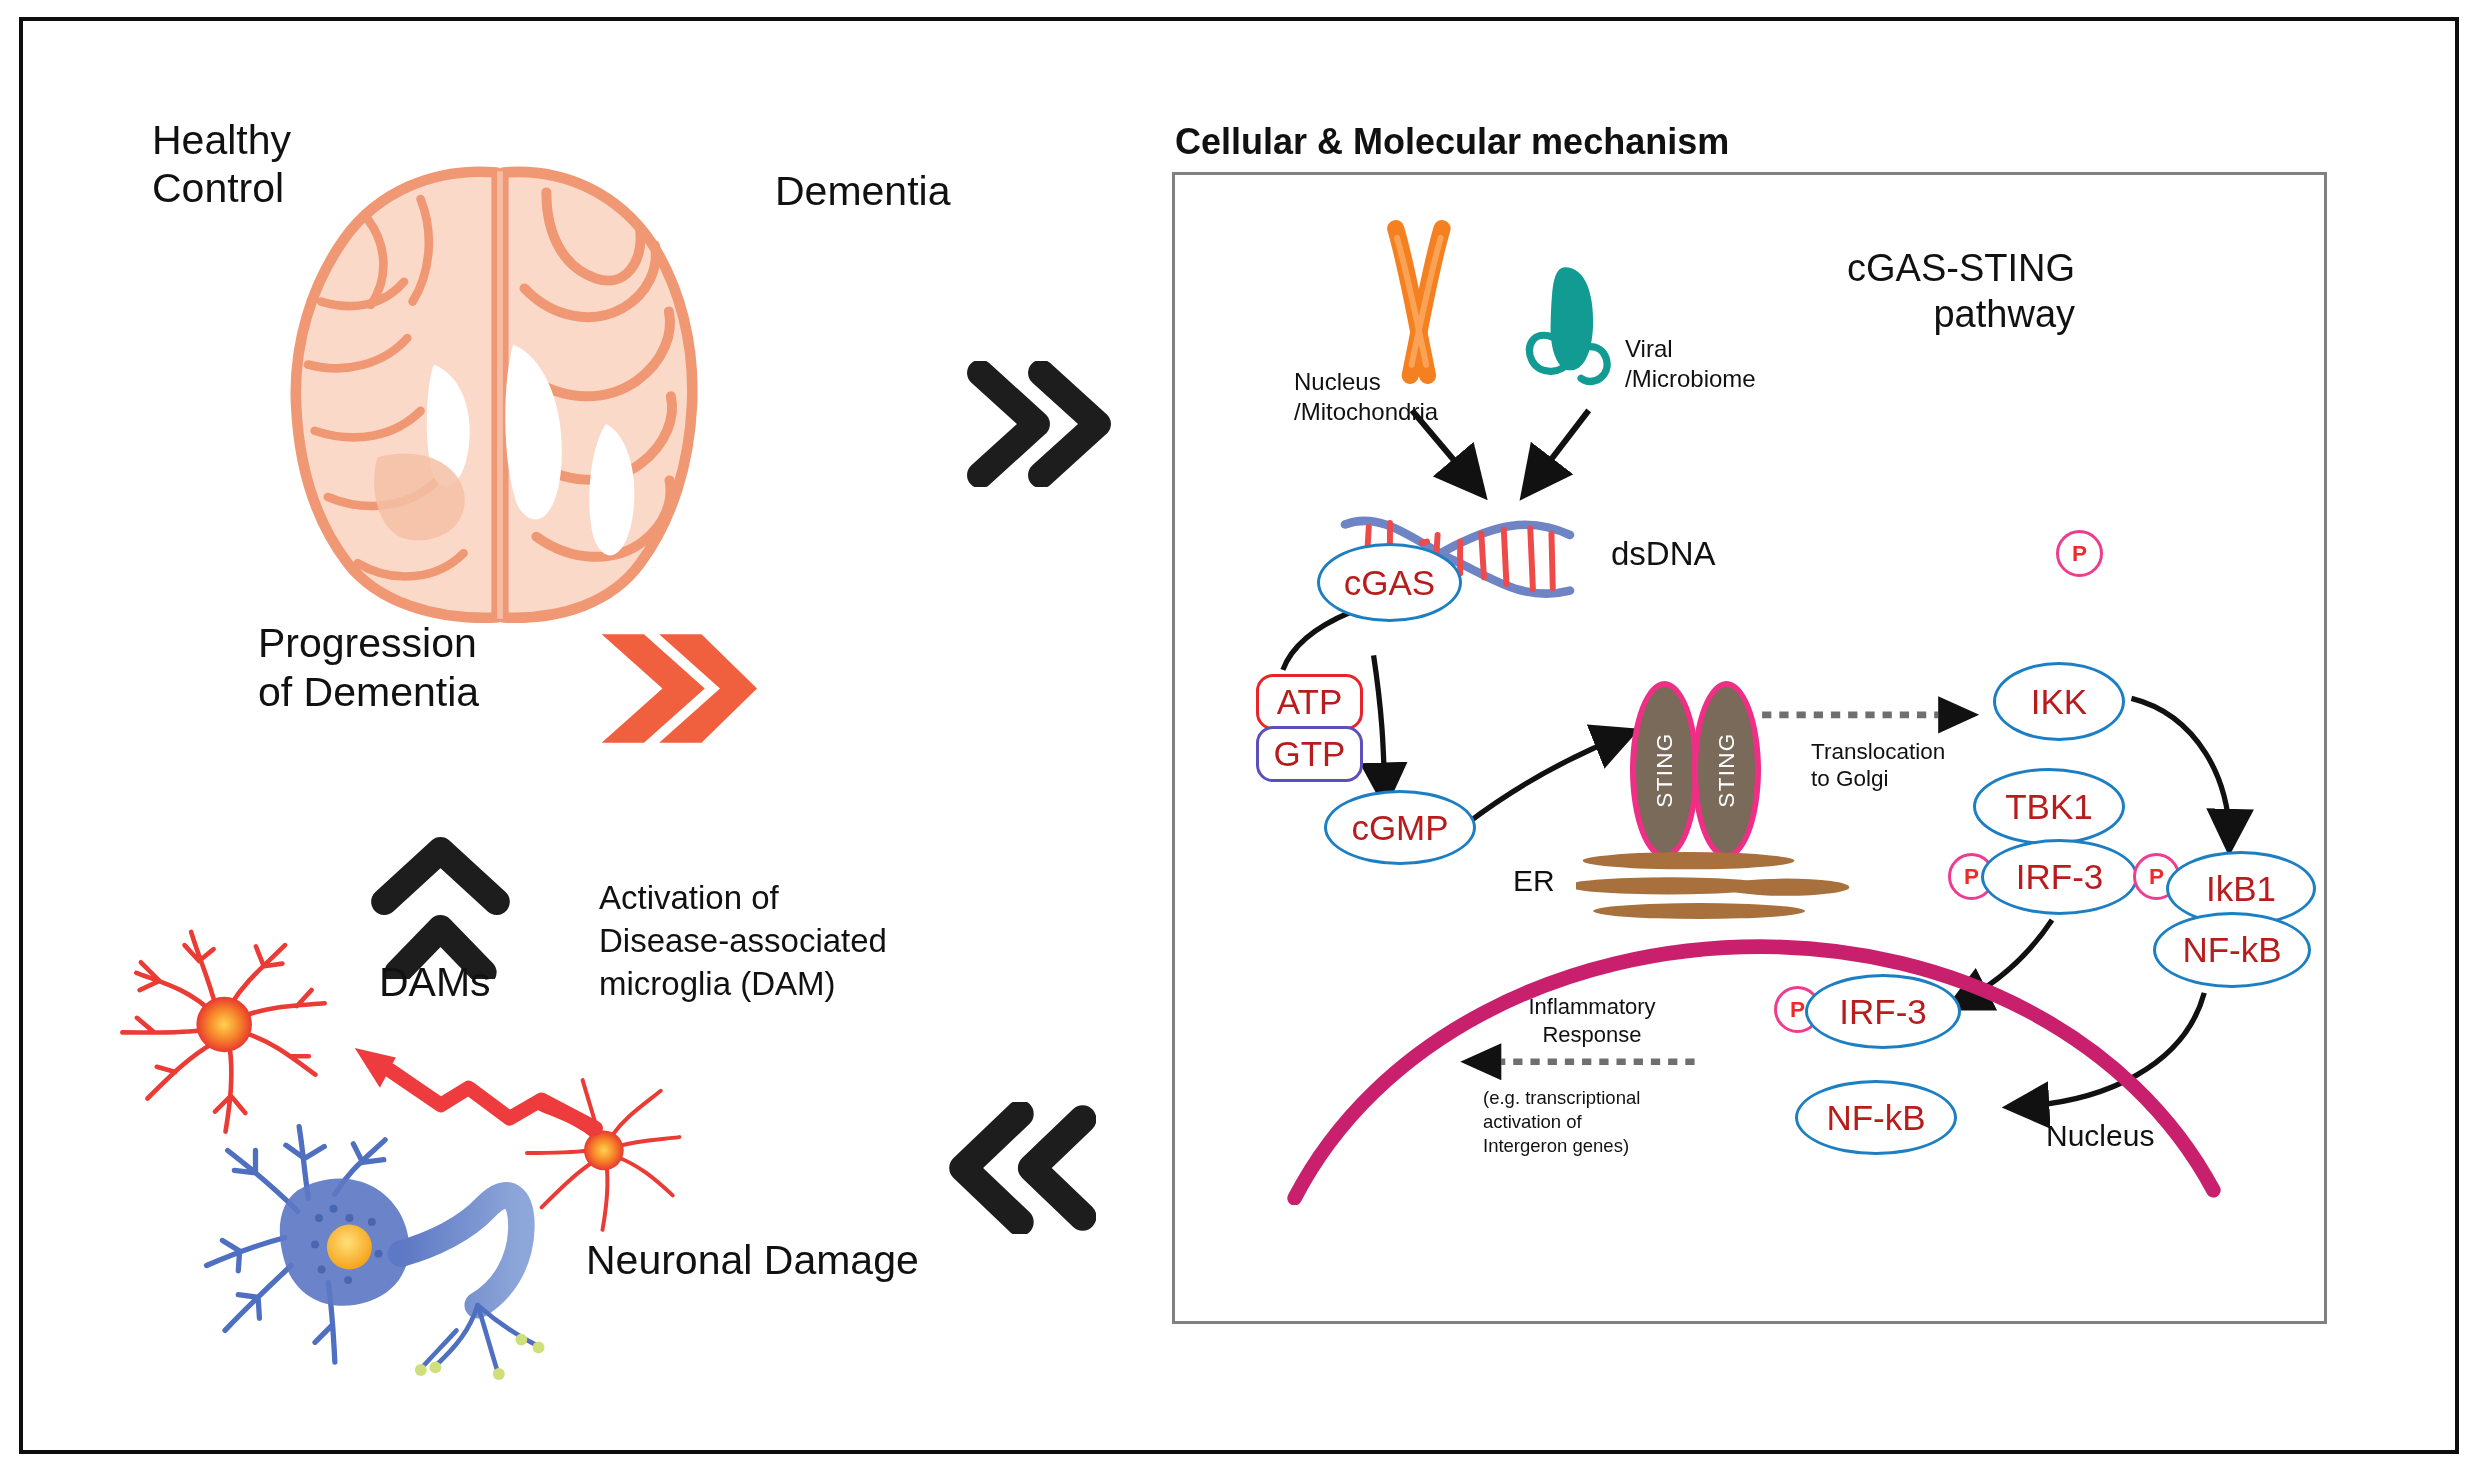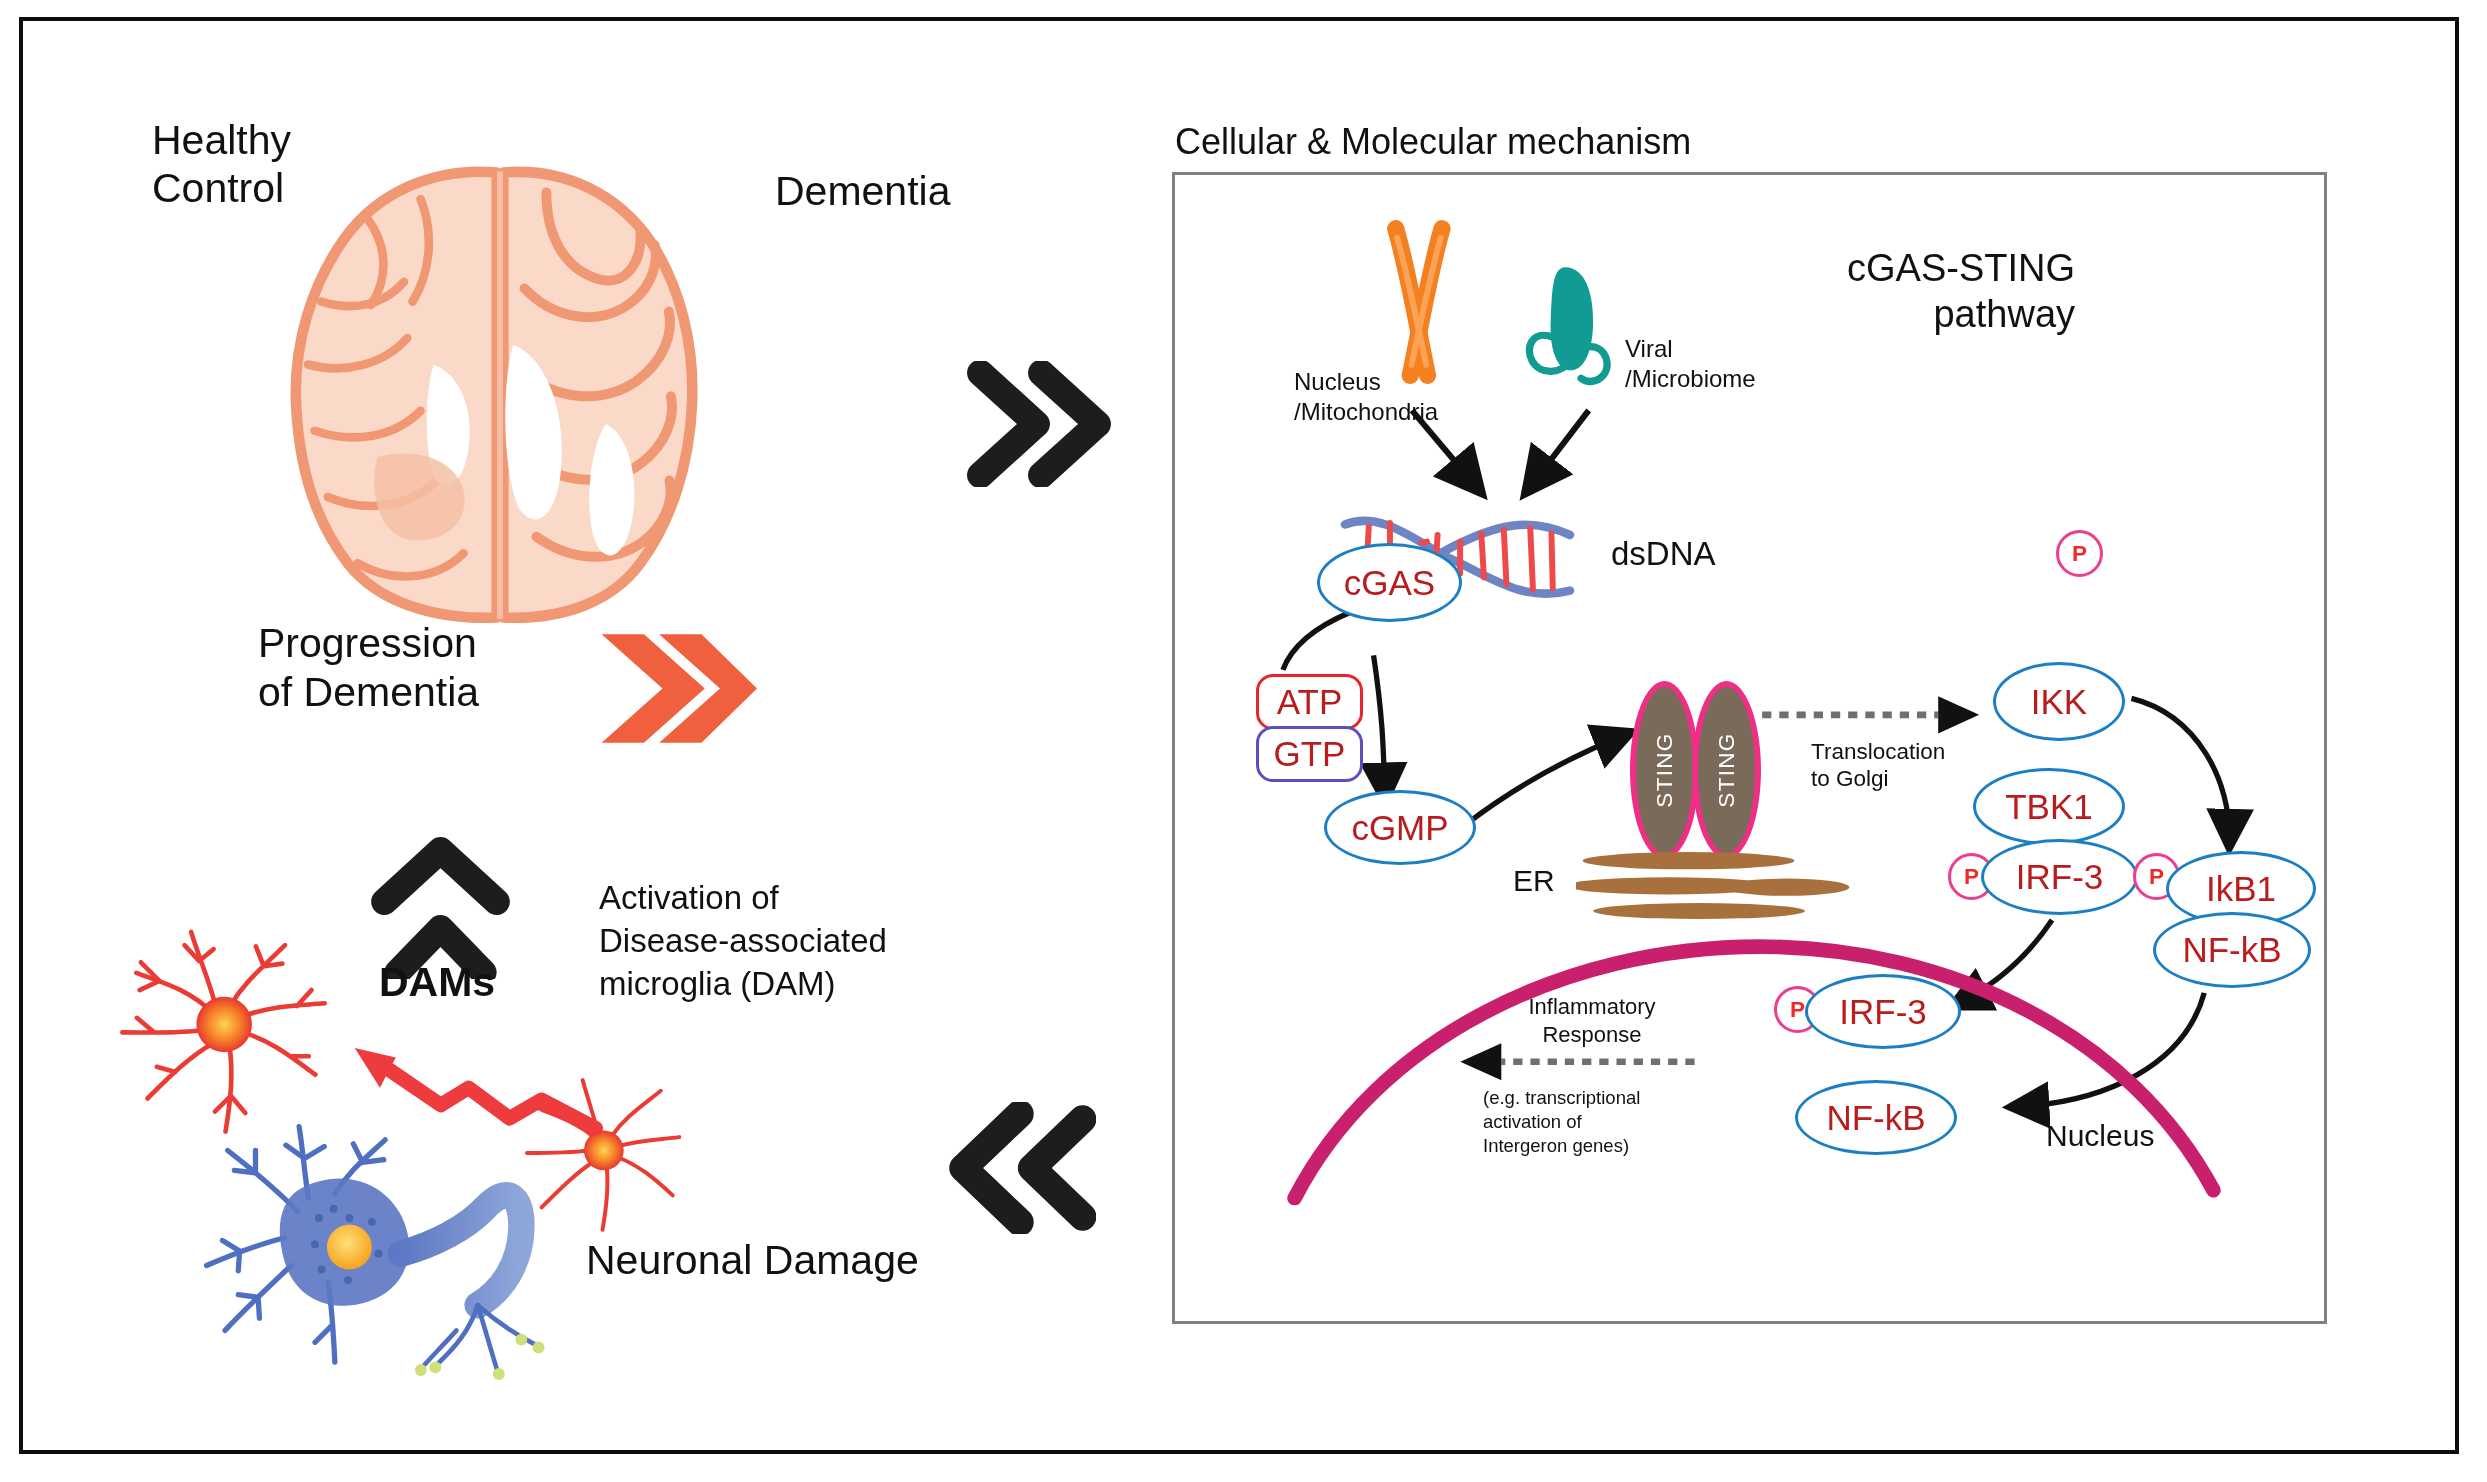--- a/index.html
+++ b/index.html
@@ -9,39 +9,39 @@
   .outer-frame{position:absolute;left:18.5px;top:16.6px;width:2440px;height:1437px;border:4.6px solid #0d0d0d;box-sizing:border-box;background:#fff;}
 
   .abs{position:absolute;}
   .txt{position:absolute;color:#111;line-height:1.12;white-space:pre;}
   .center{text-align:center;}
 
   
   #healthy-control-label{left:152px;top:116px;font-size:41px;line-height:1.18;}
   #dementia-label{left:775px;top:169px;font-size:41px;}
   #progression-label{left:258px;top:619px;font-size:41px;line-height:1.2;}
-  #dams-label{left:379px;top:960px;font-size:41px;font-weight:bold;}
+  #dams-label{left:379px;top:960px;font-size:41px;}
   #activation-label{left:599px;top:877px;font-size:33px;line-height:1.3;}
   #neuronal-damage-label{left:586px;top:1238px;font-size:41px;}
 
   
   .chev{position:absolute;}
   .chev svg{display:block;}
 
   
   #brain-figure{position:absolute;left:235px;top:146px;width:530px;height:490px;}
 
   
   #microglia-left{position:absolute;left:113px;top:920px;width:225px;height:238px;}
   #microglia-right{position:absolute;left:523px;top:1072px;width:159px;height:166px;}
   #neuron-figure{position:absolute;left:192px;top:1112px;width:410px;height:278px;}
   #lightning-arrow{position:absolute;left:311px;top:1019px;width:298px;height:139px;}
 
   
-  #mechanism-title{left:1175px;top:122px;font-size:36px;}
+  #mechanism-title{left:1175px;top:122px;font-size:36px;font-weight:bold;}
   .inner-panel{position:absolute;left:1172px;top:172px;width:1155px;height:1152px;border:3.3px solid #808080;box-sizing:border-box;background:#fff;}
 
   #pathway-title{left:1847px;top:245px;font-size:38px;line-height:1.22;text-align:right;}
 
   #nucleus-mito-label{left:1294px;top:367px;font-size:24px;line-height:1.25;}
   #viral-microbiome-label{left:1625px;top:334px;font-size:24px;line-height:1.25;}
   #dsdna-label{left:1611px;top:536px;font-size:33px;}
   #er-label{left:1513px;top:864px;font-size:30px;}
   #translocation-label{left:1811px;top:738px;font-size:22.5px;line-height:1.22;}
   #inflammatory-label{left:1496px;top:993px;font-size:22px;line-height:1.25;text-align:center;width:192px;}

